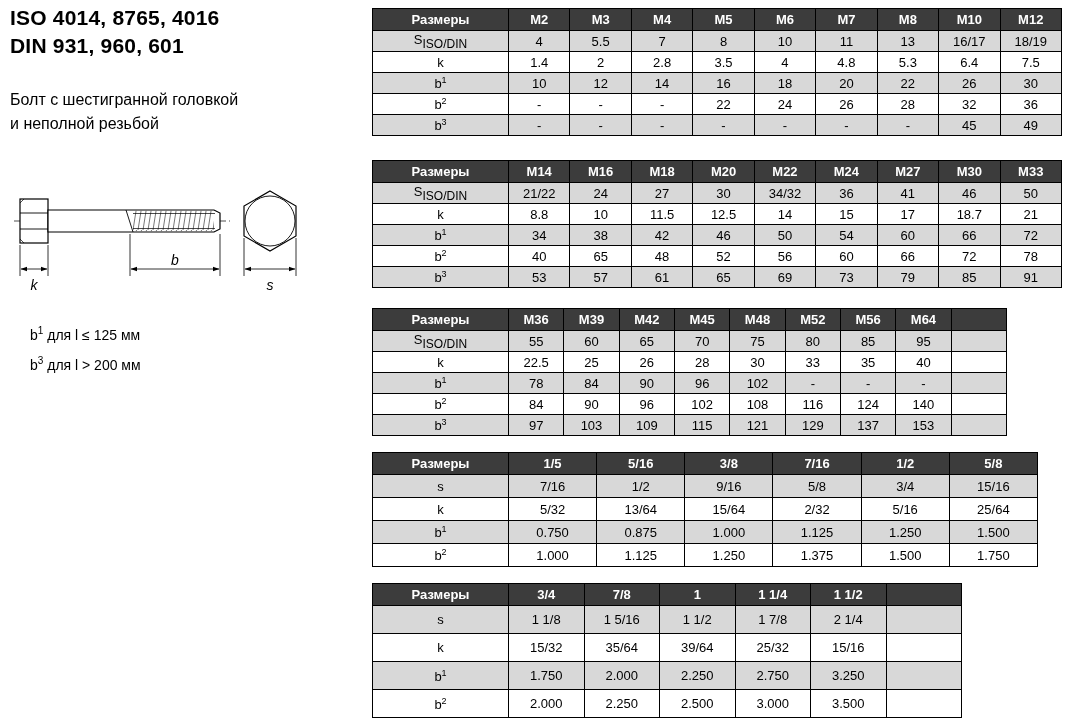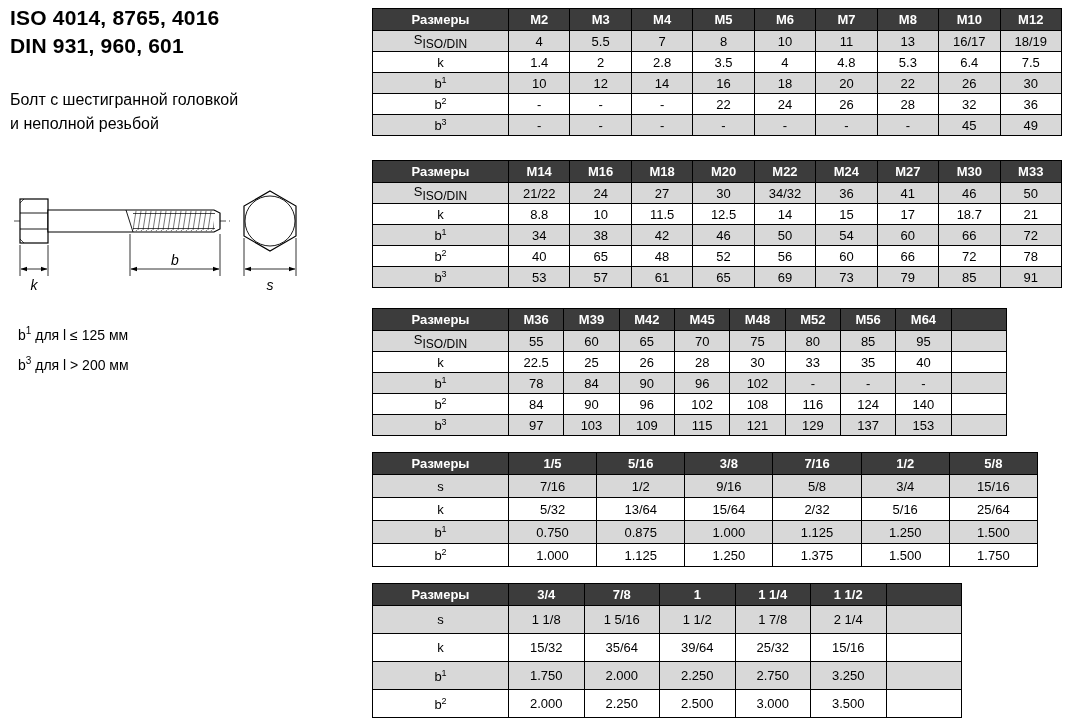--- a/index.html
+++ b/index.html
@@ -7,21 +7,21 @@
     width:1067px;height:720px;background:#ffffff;overflow:hidden;
     font-family:"Liberation Sans","DejaVu Sans",sans-serif;color:#000;
     position:relative;
   }
   .page{position:absolute;inset:0;}
   
   .left-panel{position:absolute;left:10px;top:0;width:358px;height:596px;}
   .title{position:absolute;left:0;top:4px;font-size:21px;font-weight:bold;line-height:28px;letter-spacing:.2px;}
   .subtitle{position:absolute;left:0;top:88px;font-size:16px;line-height:24px;}
   .bolt-drawing{position:absolute;left:2px;top:186px;}
-  .notes{position:absolute;left:8px;top:318px;font-size:14px;line-height:26px;}
+  .notes{position:absolute;left:20px;top:318px;font-size:14px;line-height:26px;}
   .notes sup{font-size:10px;}
   
   .right-panel{position:absolute;left:372px;top:0;width:695px;}
   table.dim-table{
     border-collapse:collapse;table-layout:fixed;
     font-size:13px;
     padding-left:38px;
   }
   table.dim-table th,table.dim-table td{
     border:1px solid #000;text-align:center;vertical-align:middle;

